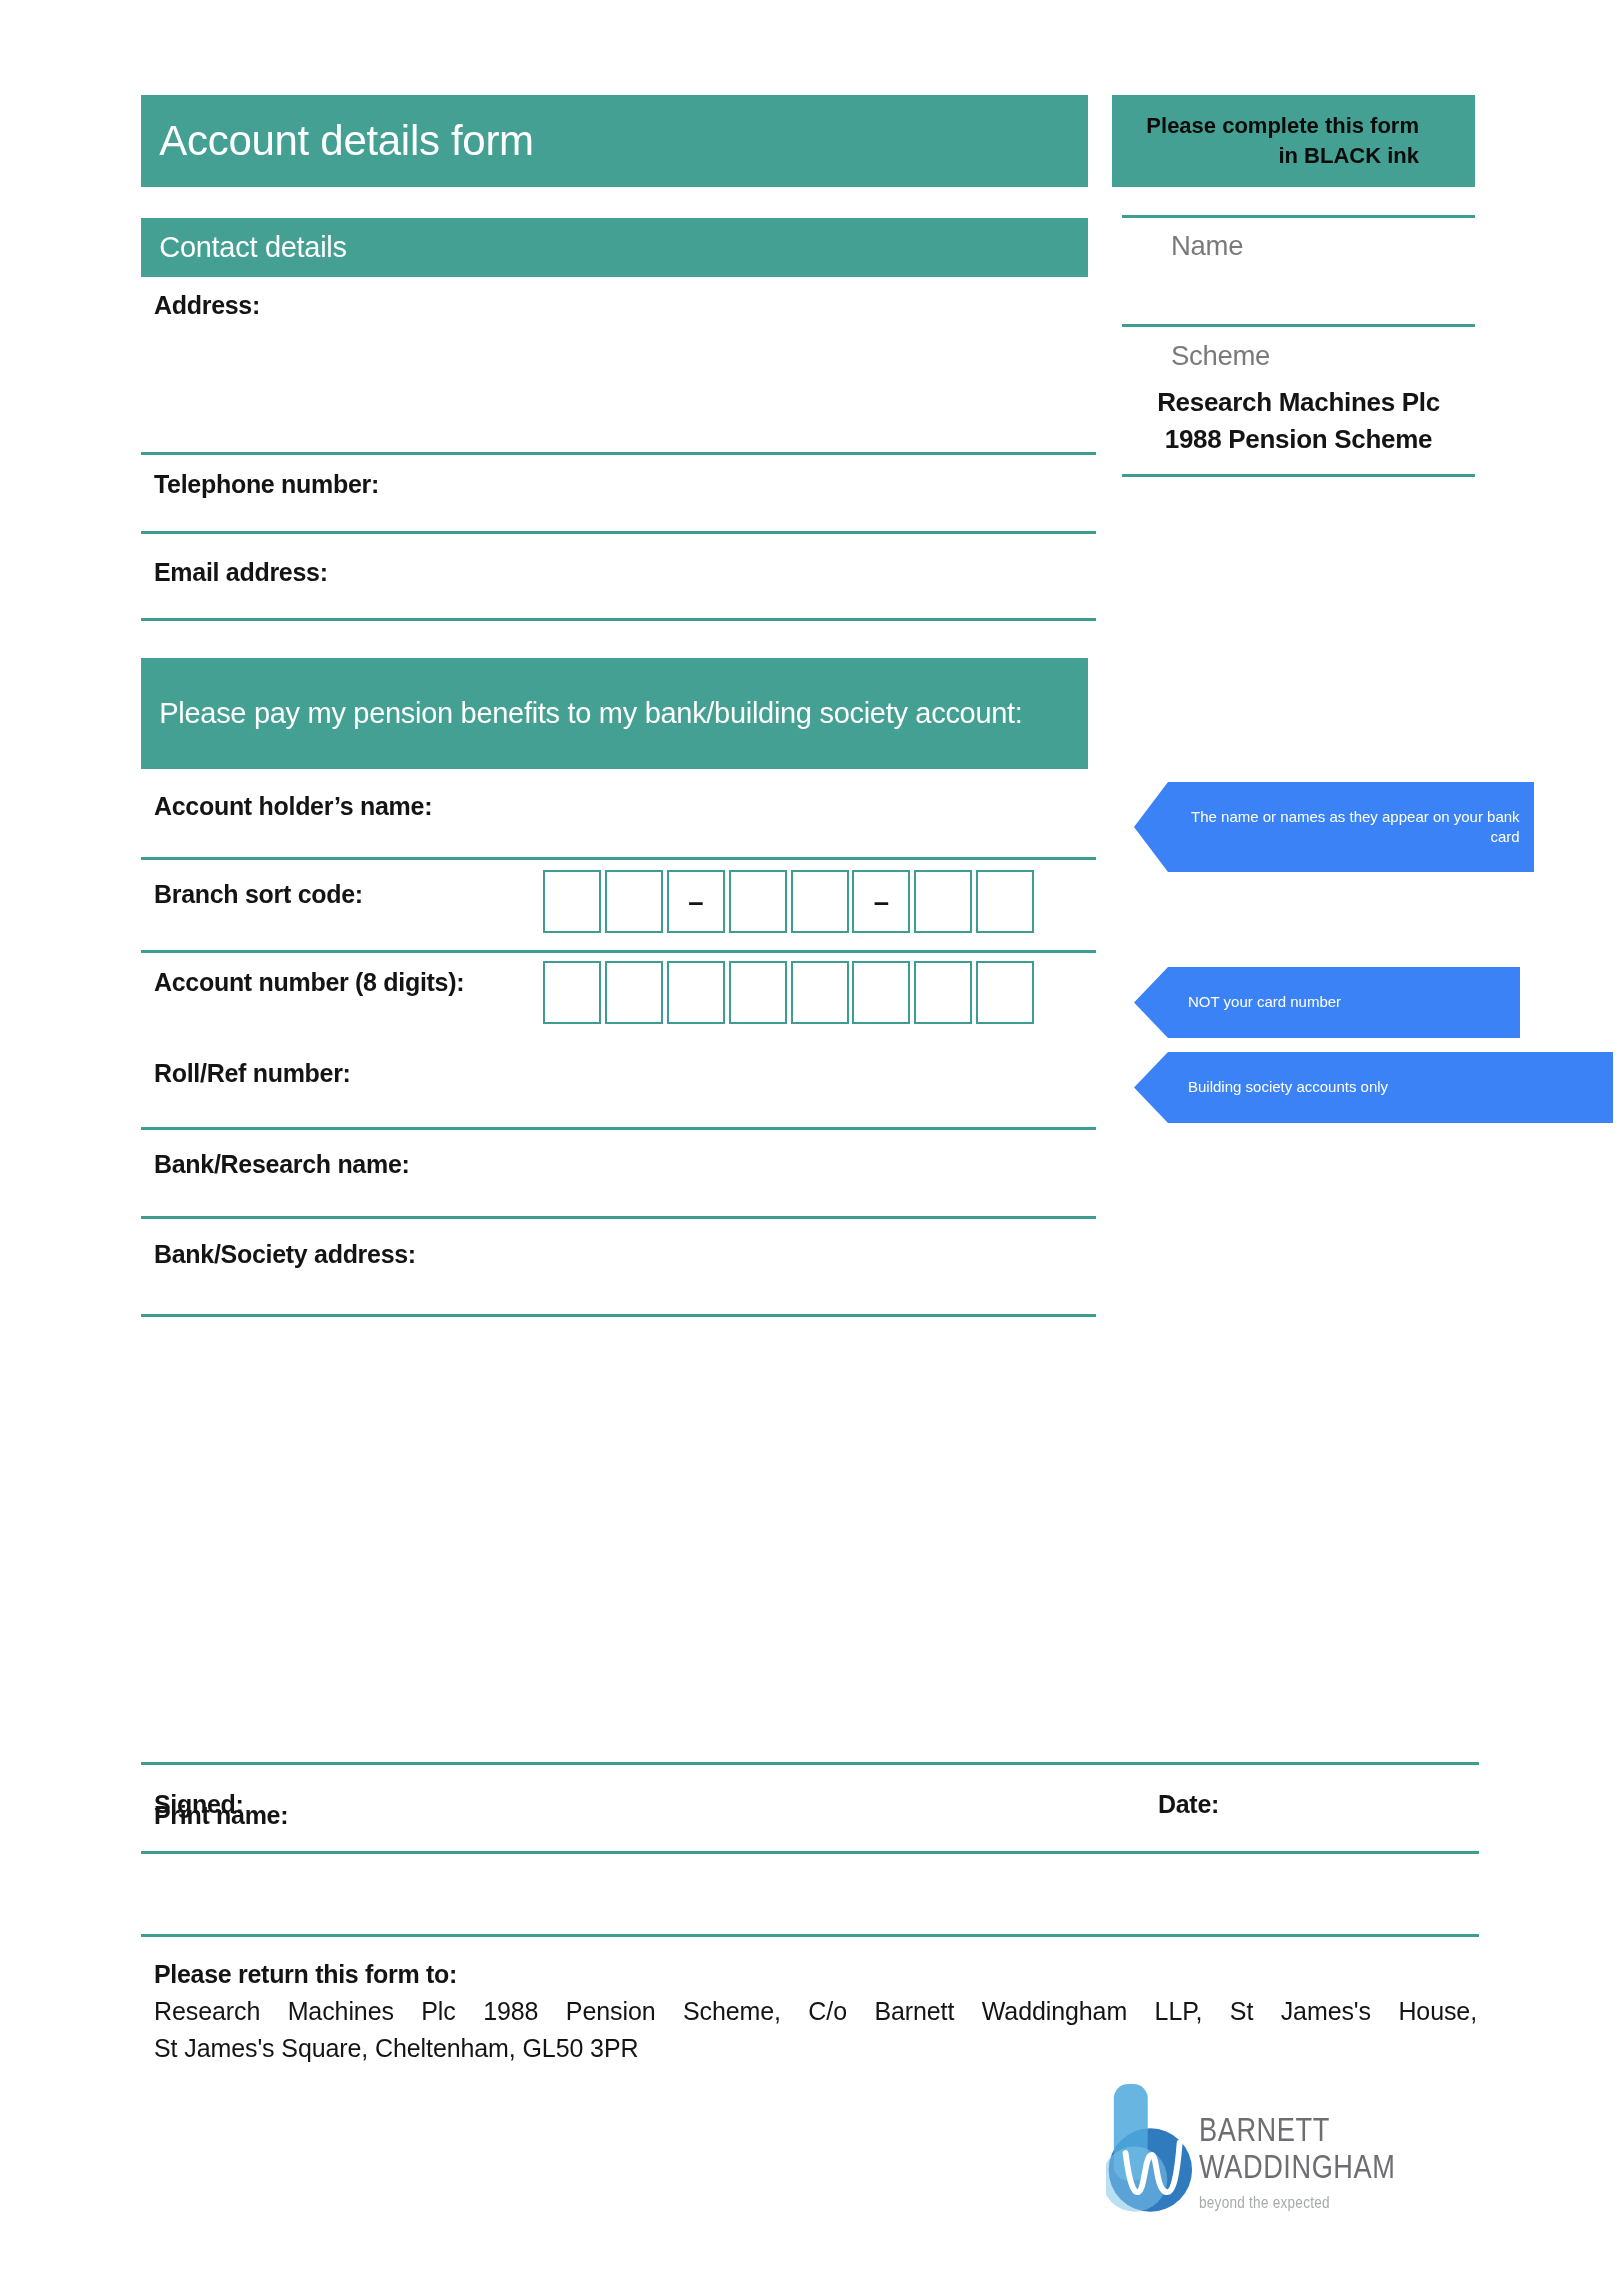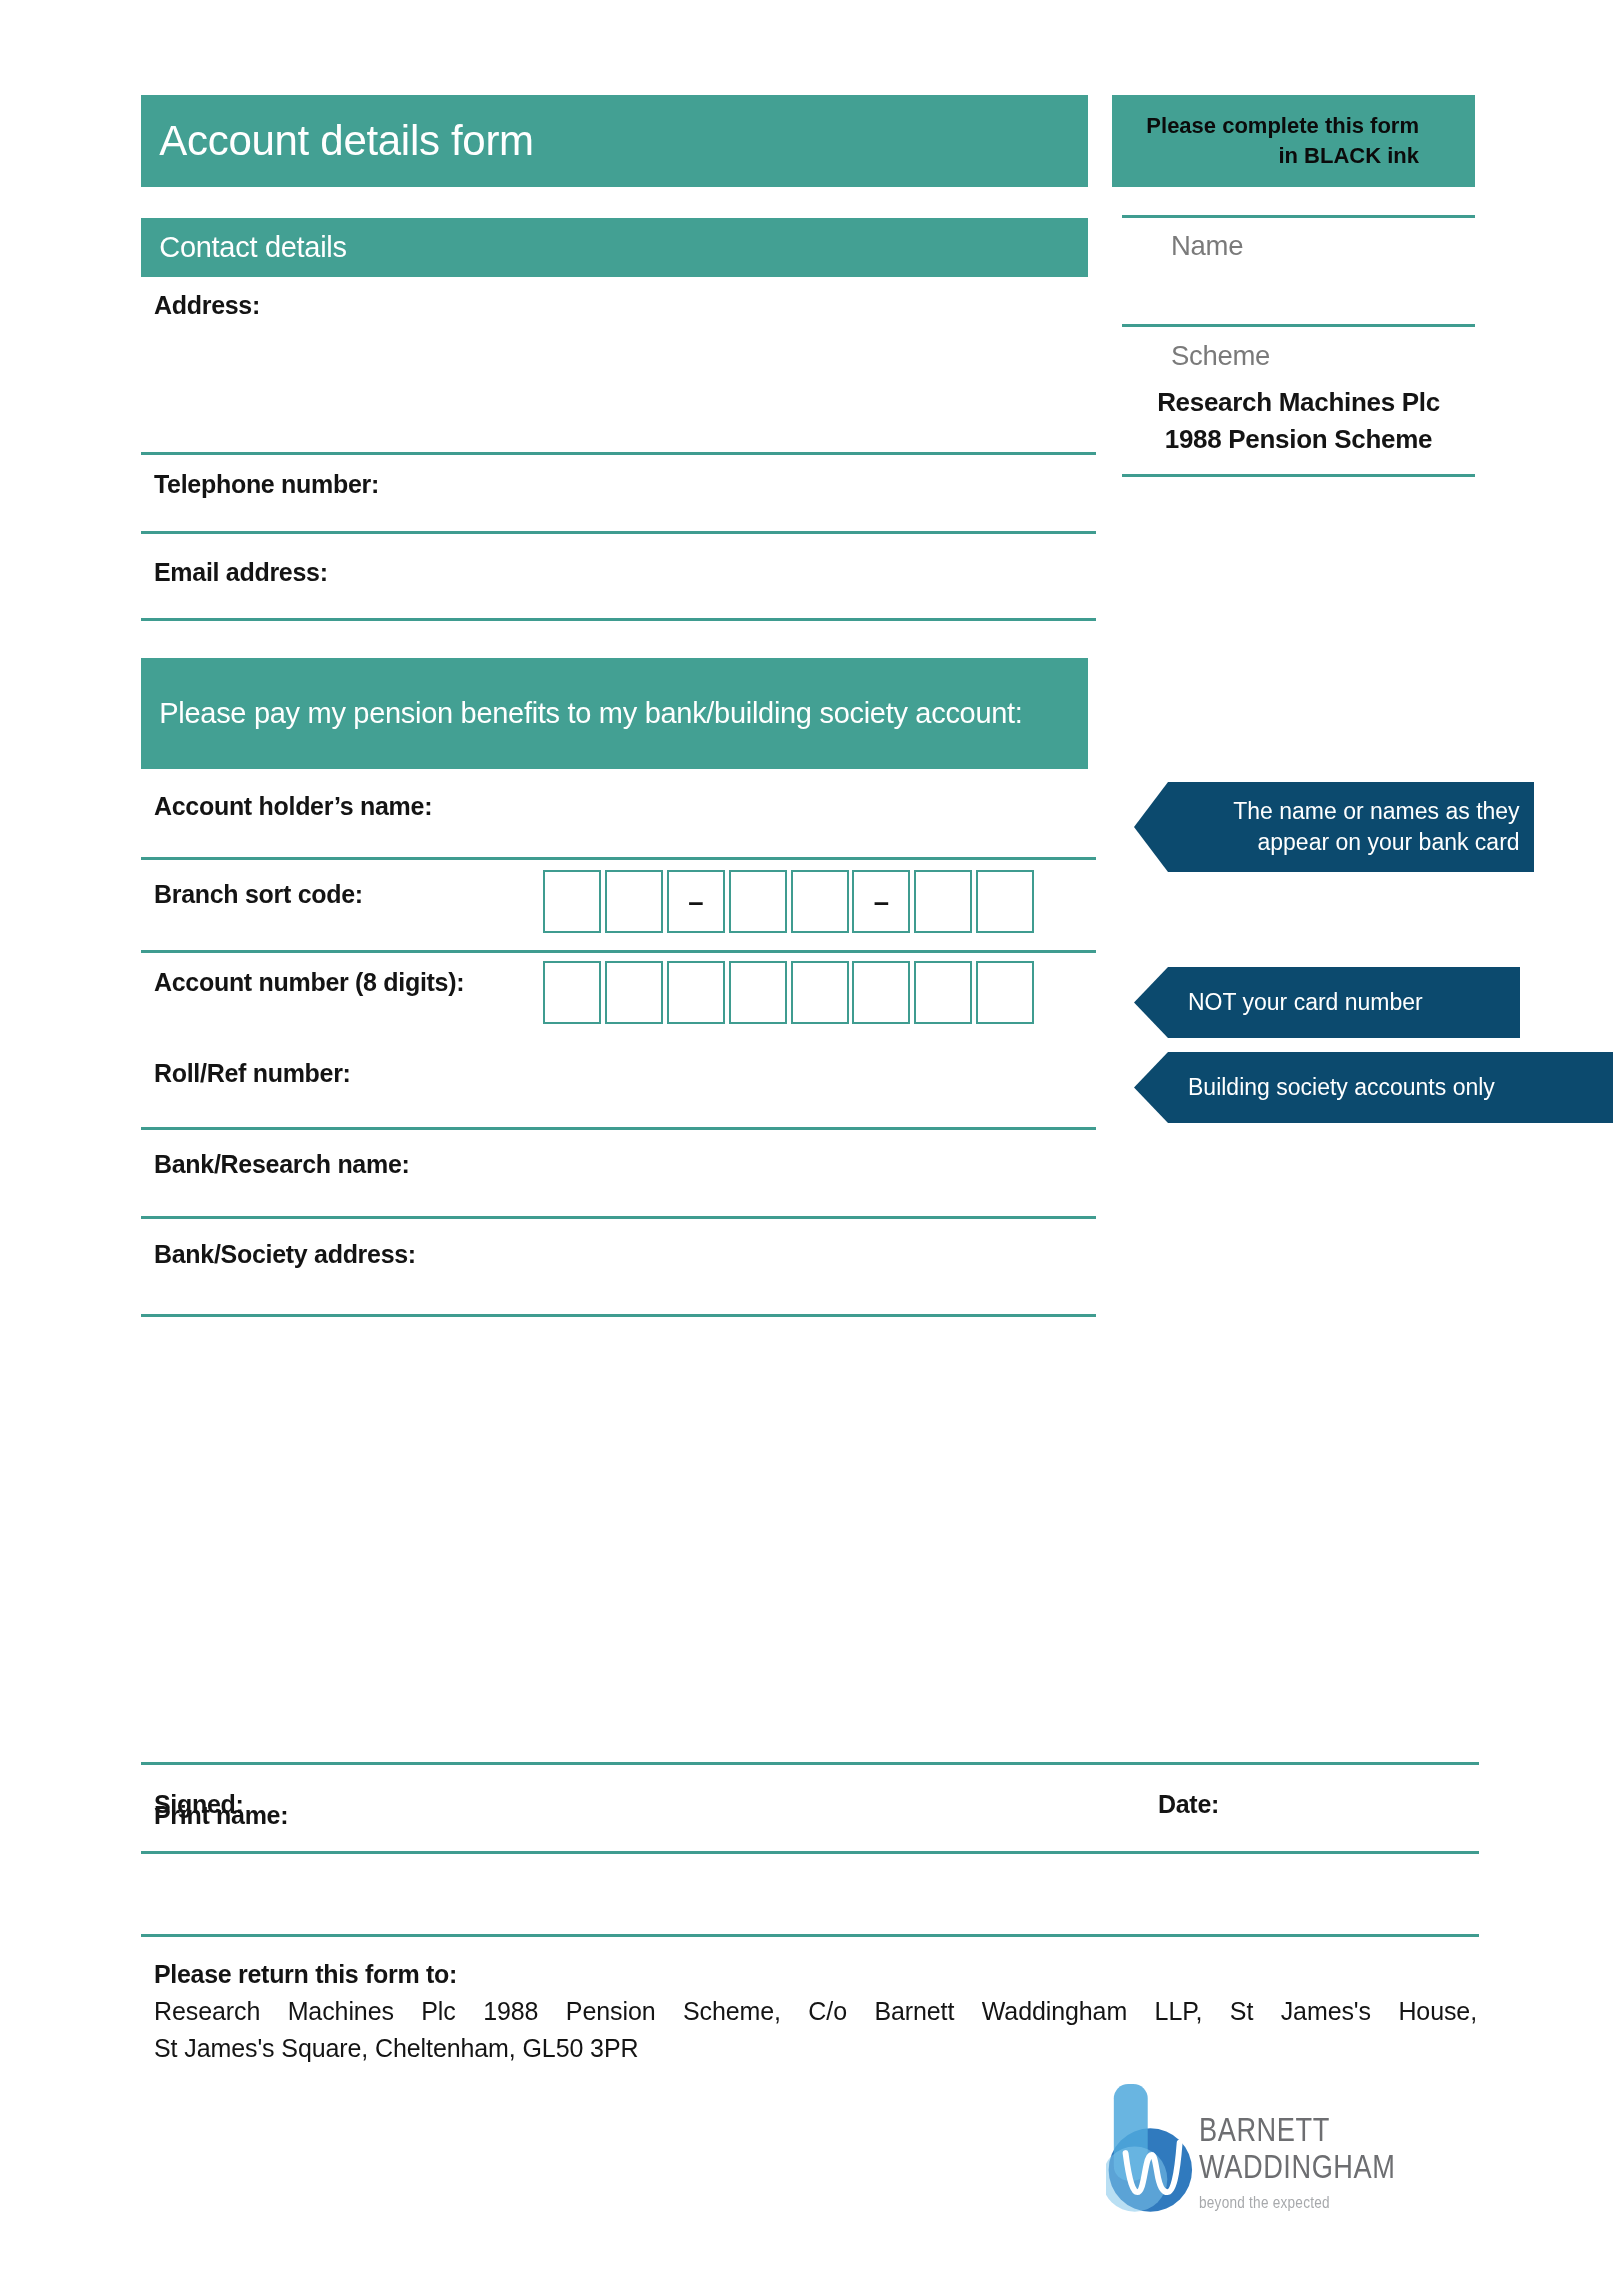--- a/index.html
+++ b/index.html
@@ -17,23 +17,23 @@
   .schemetxt { position:absolute; left:1122px; width:353px; text-align:center;
                font-weight:bold; font-size:26px; color:#141414; letter-spacing:-0.3px; }
 
   .field { position:absolute; background:transparent; }
 
   .boxrow { position:absolute; display:flex; gap:3.9px; }
   .cell { box-sizing:border-box; width:58px; height:63px; background:#fff;
           border:2.6px solid #3F9C90; display:flex; align-items:center; justify-content:center;
           font-weight:bold; font-size:27.5px; color:#141414; }
 
-  .callout { position:absolute; background:#0c4a6e; color:#ffffff;
+  .callout { position:absolute; background:#3b82f6; color:#ffffff;
              clip-path:polygon(0 50%, 34px 0%, 100% 0%, 100% 100%, 34px 100%);
-             display:flex; align-items:center; font-weight:300; font-size:23px; line-height:1.34; }
+             display:flex; align-items:center; font-weight:300; font-size:15px; line-height:1.34; }
 
   .para { position:absolute; font-size:25px; color:#141414; letter-spacing:-0.1px; }
   .justify-full { text-align:justify; text-align-last:justify; }
 
   .logo-text { position:absolute; transform:scaleX(0.8); transform-origin:left top;
                color:#6D6E71; font-size:34px; line-height:37px; letter-spacing:0.7px; white-space:nowrap; }
   .logo-tag { position:absolute; transform:scaleX(0.8); transform-origin:left top;
               color:#A7A9AC; font-size:17px; letter-spacing:0.3px; white-space:nowrap; }
 </style>
 </head>

